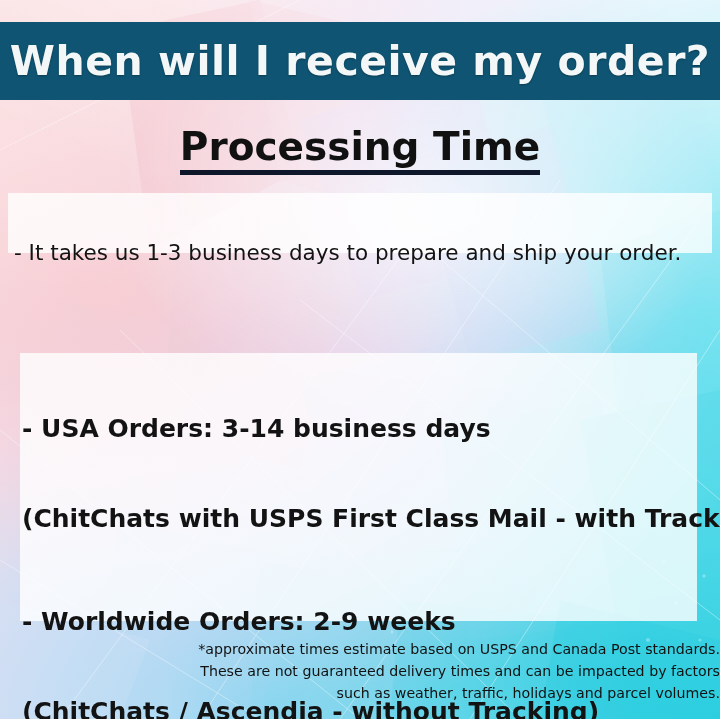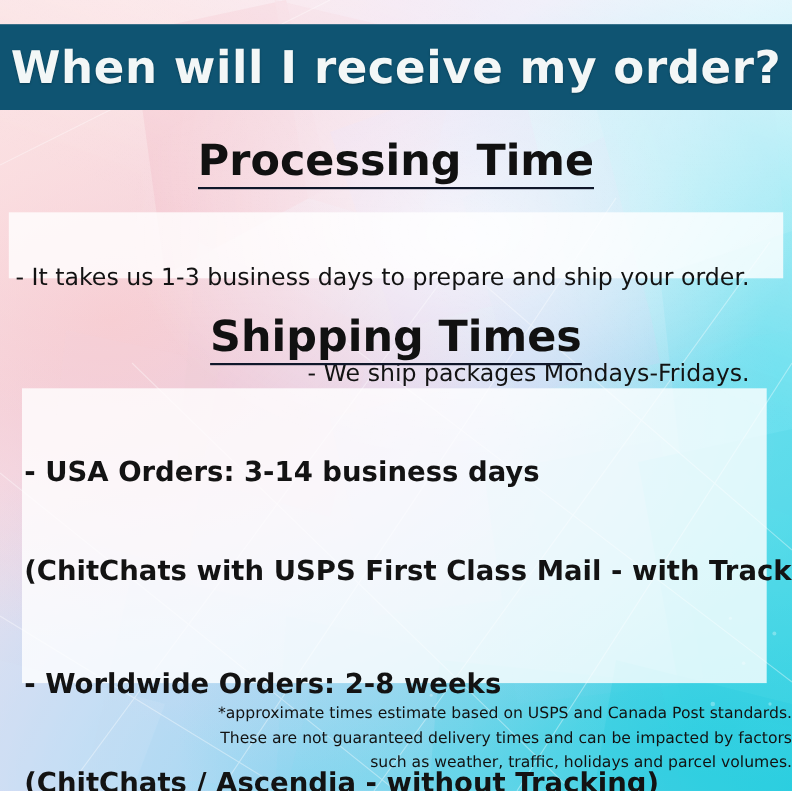--- a/index.html
+++ b/index.html
@@ -75,21 +75,21 @@
     width: 720px;
     text-align: center;
     color: #111111;
     font-weight: 700;
     font-size: 39px;
     font-family: "DejaVu Sans", sans-serif;
     letter-spacing: 0px;
   }
   .section-heading .hd-inner {
     display: inline-block;
-    border-bottom: 2px solid #0f172a;
+    border-bottom: 5px solid #0f172a;
     padding-bottom: 1px;
   }
   #heading-processing { top: 124px; }
   #heading-shipping   { top: 284px; }
 
   
   .panel {
     position: absolute;
     background: rgba(255,255,255,0.80);
   }
@@ -202,39 +202,35 @@
     <div class="header-title" style="color: rgb(243, 247, 247);">When will I receive my order?</div>
   </div>
 
   <div class="section-heading" id="heading-processing">
     <span class="hd-inner">Processing Time</span>
   </div>
 
   <div class="panel" id="panel-processing" style="background: rgba(255, 255, 255, 0.8);"></div>
   <div class="body-text" id="processing-lines">
     <div>- It takes us 1-3 business days to prepare and ship your order.</div>
-    <div>- We ship packages Mondays-Fridays.</div>
-  </div>
-
-  <div class="section-heading" id="heading-shipping">
-    <span class="hd-inner">Shipping Times</span>
-  </div>
+  </div>
+
 
   <div class="panel" id="panel-shipping" style="background: rgba(255, 255, 255, 0.8);"></div>
 
   <div class="ship-block" id="ship-block-0">
     <div>- USA Orders: 3-14 business days</div>
     <div>(ChitChats with USPS First Class Mail - with Tracking)</div>
   </div>
 
   <div class="ship-block" id="ship-block-1">
   </div>
 
   <div class="ship-block" id="ship-block-2">
-    <div>- Worldwide Orders: 2-8 weeks</div>
+    <div>- Worldwide Orders: 2-9 weeks</div>
     <div>(ChitChats / Ascendia - without Tracking)</div>
   </div>
 
   <div id="footnote">*approximate times estimate based on USPS and Canada Post standards.
 These are not guaranteed delivery times and can be impacted by factors
 such as weather, traffic, holidays and parcel volumes.</div>
 
 </div>
 
 </body></html>

